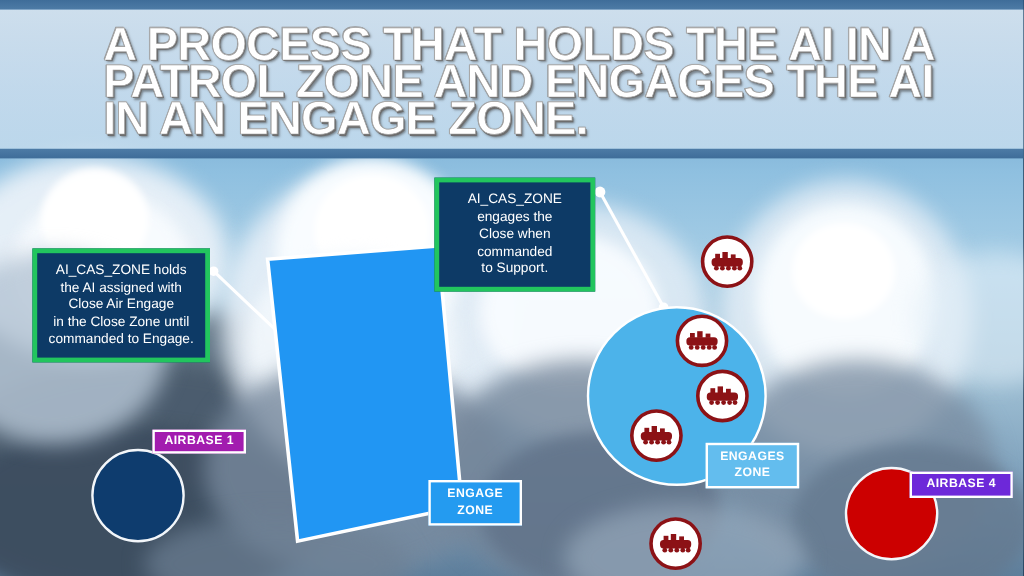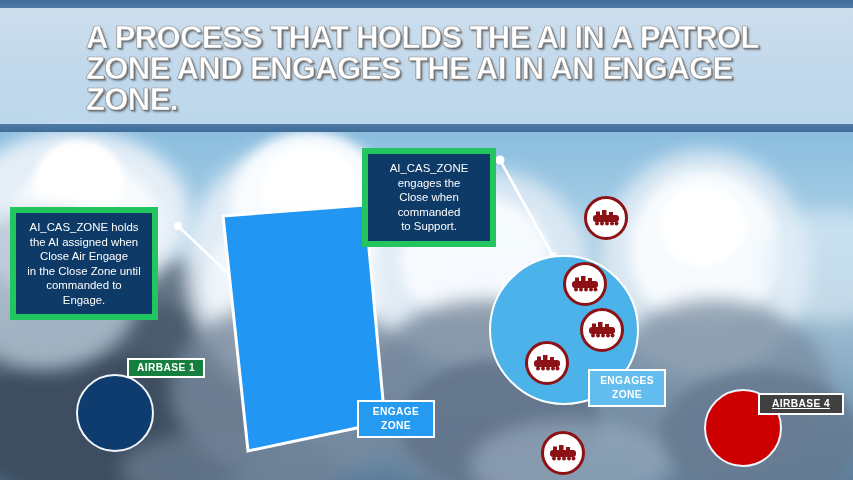--- a/index.html
+++ b/index.html
@@ -23,21 +23,21 @@
 
   
   .header { position:absolute; left:0; top:0; width:853px; height:132px; }
   .hdr-strip-top { position:absolute; left:0; top:0; width:100%; height:8px;
     background:linear-gradient(180deg,#3f6d99,#4d7ba6); }
   .hdr-band { position:absolute; left:0; top:8px; width:100%; height:116px;
     background:linear-gradient(180deg, rgba(236,244,250,.80) 0%, rgba(222,235,246,.74) 55%, rgba(210,228,242,.70) 100%); }
   .hdr-strip-bot { position:absolute; left:0; top:124px; width:100%; height:8px;
     background:linear-gradient(180deg,#4d7ba6,#3f6d99); }
   .title { position:absolute; left:86px; top:22px; width:700px;
-    font-size:31px; font-weight:bold; line-height:31px;
+    font-size:39px; font-weight:bold; line-height:31px;
     letter-spacing:-.6px; color:#ffffff;
     text-shadow: 1px 1px 0 #6d6d6d, 2px 2px 2px rgba(60,60,60,.55),
                  -0.5px -0.5px 0 #9a9a9a, 0 0 1px #808080;
     -webkit-text-stroke:.6px #9d9d9d;
   }
 
   
   .patrol-zone { position:absolute; left:210px; top:203px; width:175px; height:248px; }
   .patrol-zone svg { display:block; overflow:visible; }
 
@@ -54,35 +54,35 @@
   .target { position:absolute; width:44px; height:44px; border-radius:50%;
     background:#ffffff; border:3.5px solid #8c1216; display:flex;
     align-items:center; justify-content:center; }
   .target svg { display:block; }
 
   
   .leader { position:absolute; left:0; top:0; width:853px; height:480px;
     pointer-events:none; }
 
   
-  .callout { position:absolute; background:#0d3a66; border:6px solid #22c55e;
+  .callout { position:absolute; background:#0d3a66; border:4px solid #22c55e;
     color:#ffffff; text-align:center; padding:7px 9px; line-height:14.5px;
     font-size:11.4px; }
-  .callout-left { left:10px; top:207px; width:148px; }
+  .callout-left { left:27px; top:207px; width:148px; }
   .callout-top  { left:362px; top:148px; width:134px; }
 
   
   .tag { position:absolute; border:2px solid #ffffff; color:#ffffff;
     text-align:center; font-weight:bold; font-size:10.2px;
     letter-spacing:.4px; display:flex; flex-direction:column;
     align-items:center; justify-content:center; line-height:14px; }
-  .tag-airbase1 { left:127px; top:358px; width:78px; height:20px; background:#15803d; }
+  .tag-airbase1 { left:127px; top:358px; width:78px; height:20px; background:#a21caf; }
   .tag-patrol   { left:357px; top:400px; width:78px; height:38px; background:#249bf0; }
   .tag-engage   { left:588px; top:369px; width:78px; height:38px; background:#63bdee; }
-  .tag-airbase4 { left:758px; top:393px; width:86px; height:22px; background:#404040;text-decoration:underline; }
+  .tag-airbase4 { left:758px; top:393px; width:86px; height:22px; background:#6d28d9; }
 </style>
 </head>
 <body>
 
 <div id="slide">
 
   <div class="sky">
 
     <div class="cloud cl-soft" style="left:-110px;top:250px;width:420px;height:230px;background:rgba(88,104,120,.85);"></div>
     <div class="cloud cl-soft" style="left:-60px;top:300px;width:360px;height:200px;background:rgba(70,86,104,.8);"></div>
@@ -203,21 +203,21 @@
       <circle cx="5" cy="14.5" r="2" fill="#8c1216"></circle>
       <circle cx="10" cy="14.5" r="2" fill="#8c1216"></circle>
       <circle cx="15" cy="14.5" r="2" fill="#8c1216"></circle>
       <circle cx="20" cy="14.5" r="2" fill="#8c1216"></circle>
       <circle cx="24.5" cy="14.5" r="2" fill="#8c1216"></circle>
     </svg>
   </div>
 
   <div class="callout callout-left">
     <div>AI_CAS_ZONE holds</div>
-    <div>the AI assigned when</div>
+    <div>the AI assigned with</div>
     <div>Close Air Engage</div>
     <div>in the Close Zone until</div>
     <div>commanded to Engage.</div>
   </div>
 
   <div class="callout callout-top">
     <div>AI_CAS_ZONE engages the</div>
     <div>Close when commanded</div>
     <div>to Support.</div>
   </div>

